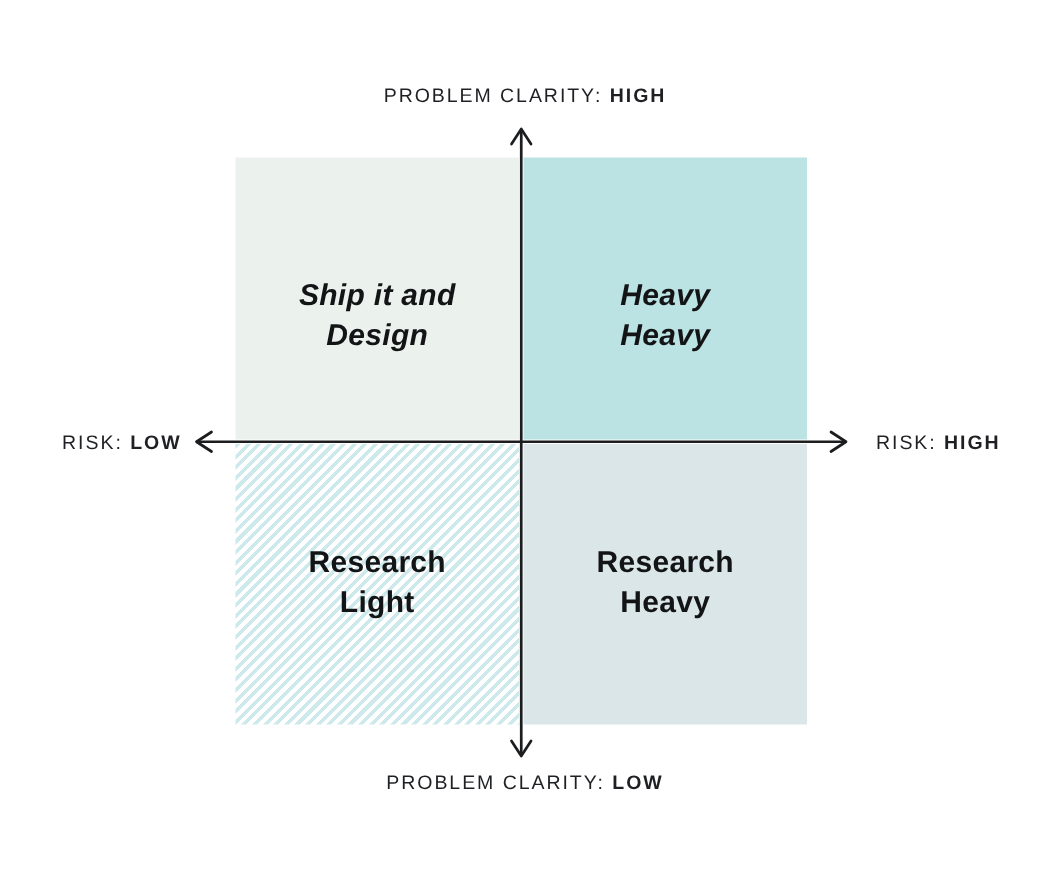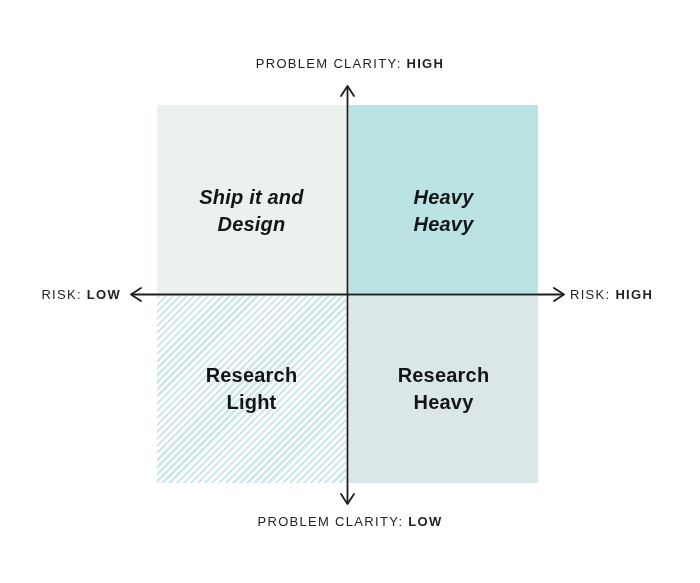--- a/index.html
+++ b/index.html
@@ -29,21 +29,21 @@
   .axes{position:absolute;left:0;top:0;pointer-events:none;}
   
   .axis-label{
     position:absolute;font-size:13px;line-height:16px;letter-spacing:1.3px;
     color:#1f2023;white-space:nowrap;
   }
   .axis-label b{font-weight:700;letter-spacing:1.3px;}
   .axis-label.top{left:0;width:700px;top:56px;text-align:center;}
   .axis-label.bottom{left:0;width:700px;top:514px;text-align:center;}
   .axis-label.left{left:0;width:121px;top:287px;text-align:right;}
-  .axis-label.right{left:570px;top:287px;text-align:left;}
+  .axis-label.right{left:584px;top:287px;text-align:left;}
 </style>
 </head>
 <body>
 
 <div class="stage">
 
   <div class="grid">
     <div class="quad toprow" style="background: rgb(235, 242, 238);">
       <div class="quad-label">
         <div>Ship it and</div>

